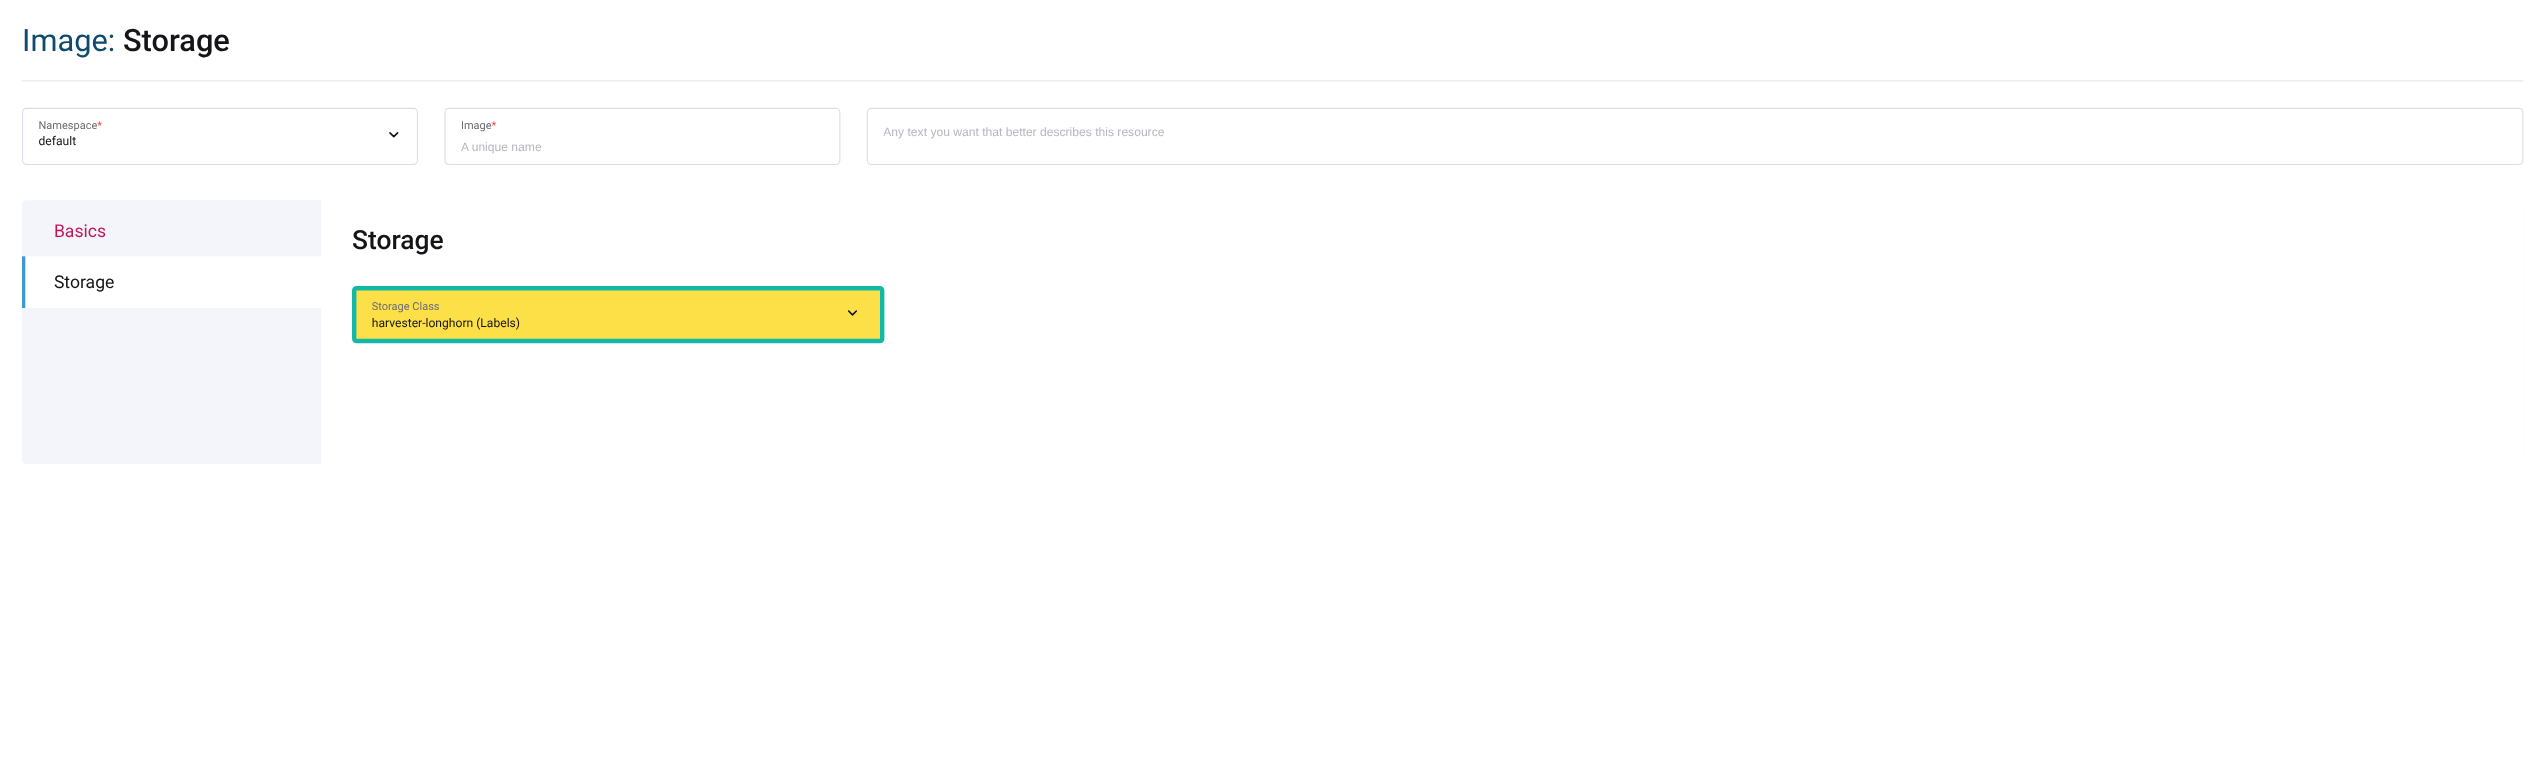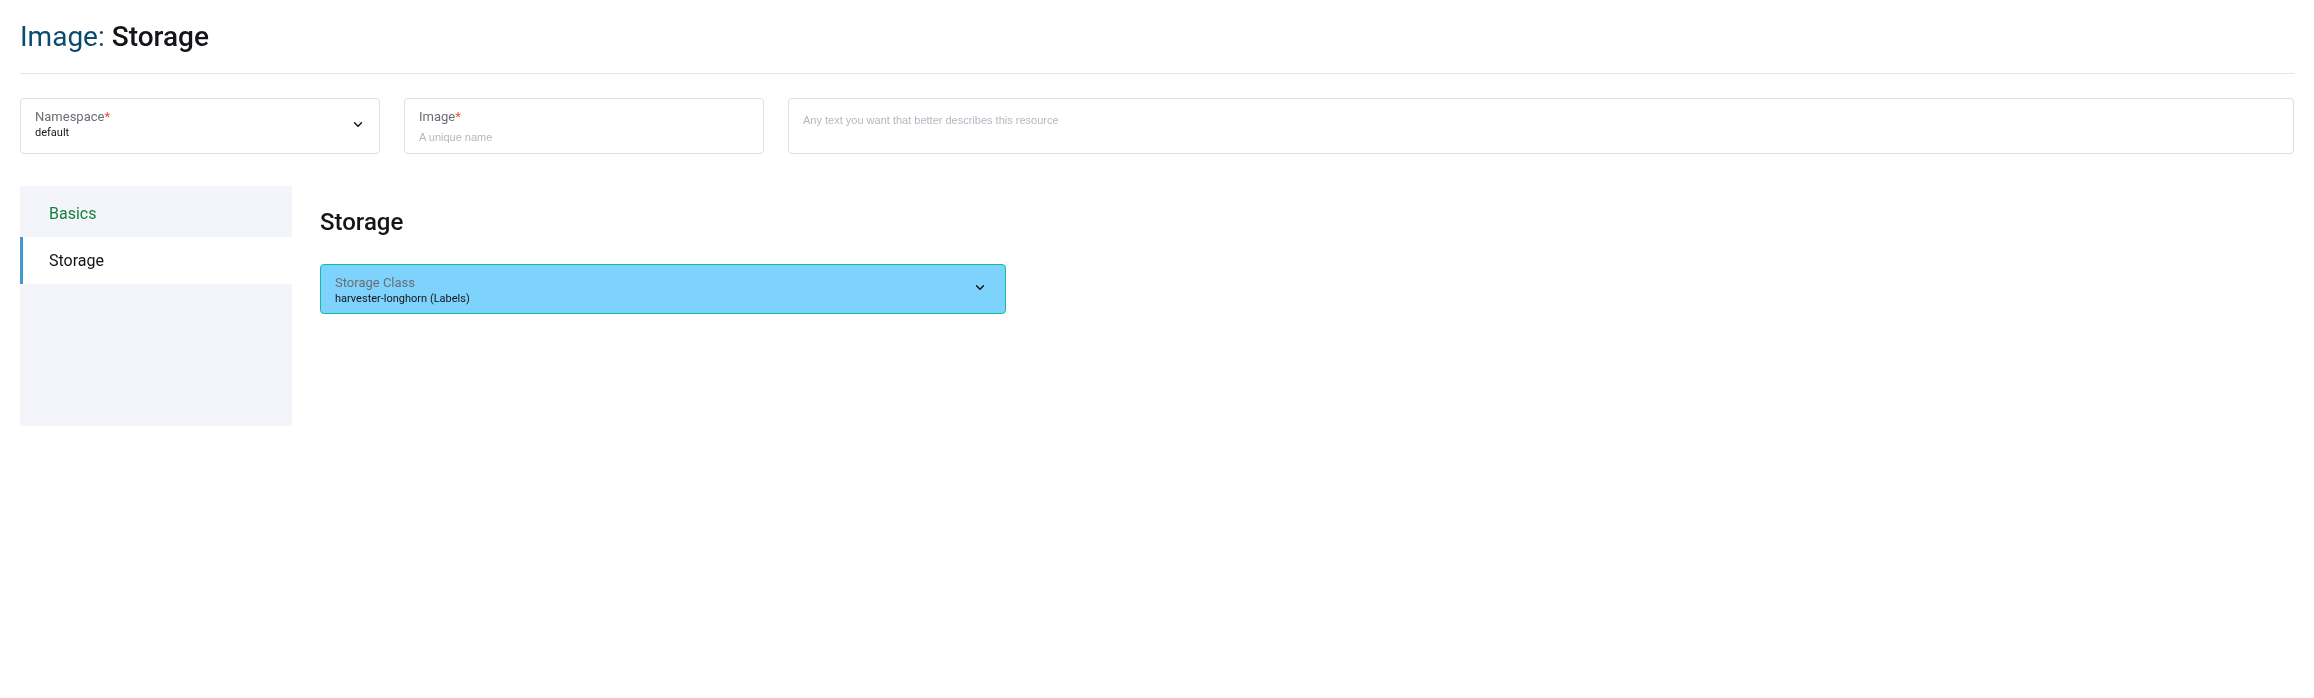--- a/index.html
+++ b/index.html
@@ -42,21 +42,21 @@
     .field.namespace {
       flex: 0 0 360px;
     }
     .field.name {
       flex: 0 0 360px;
     }
     .field.description {
       flex: 1;
     }
     .field-label {
-      font-size: 13px;
+      font-size: 10px;
       color: #6c6c76;
       margin-bottom: 2px;
       display: block;
     }
     .field-label .required {
       color: #f64747;
     }
     .field-value {
       font-size: 11px;
       color: #141419;
@@ -83,21 +83,21 @@
     }
     .side-tabs {
       width: 272px;
       flex-shrink: 0;
       padding-top: 4px;
     }
     .tab-item {
       padding: 14px 26px;
       font-size: 16px;
       cursor: pointer;
-      color: #15803d;
+      color: #be185d;
       border-left: 3px solid transparent;
     }
     .tab-item.active {
       background: #ffffff;
       color: #141419;
       border-left: 3px solid #3d98d3;
     }
     .tab-content {
       flex: 1;
       background: #ffffff;
@@ -106,25 +106,25 @@
       border-bottom-right-radius: 4px;
     }
     .tab-heading {
       font-size: 24px;
       font-weight: 500;
       color: #141419;
       margin-bottom: 28px;
     }
     .storage-field {
       position: relative;
-      border: 1px solid #14b8a6;
+      border: 4px solid #14b8a6;
       border-radius: 4px;
       padding: 10px 14px 8px 14px;
-      width: 686px;
-      background: #7dd3fc;
+      width: 484px;
+      background: #fde047;
     }
     .storage-field .field-chevron {
       right: 18px;
     }
   </style>
 </head>
 <body>
 
 <div class="page-header">
   <span class="prefix">Image:</span>

